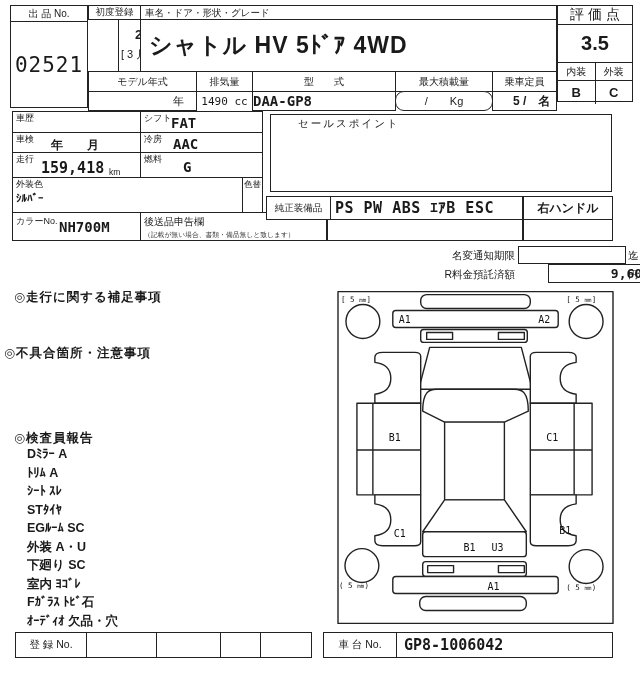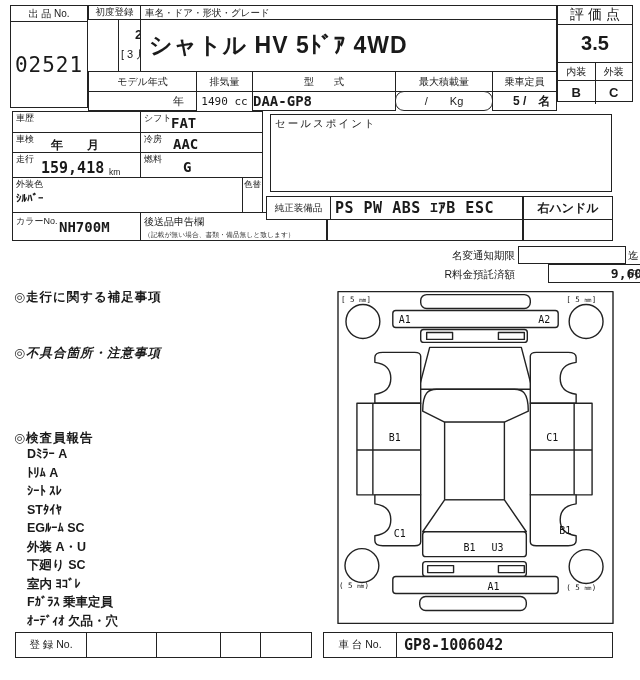--- a/index.html
+++ b/index.html
@@ -98,51 +98,51 @@
 
 <div class="b" style="left:12px;top:212px;width:129px;height:29px;">
   <span class="lbl abs" style="left:0;top:2px;">カラーNo.</span>
   <span class="abs mono" style="left:46px;top:6px;font-size:14px;font-weight:bold;">NH700M</span>
 </div>
 <div class="b" style="left:140px;top:212px;width:187px;height:29px;">
   <div style="font-size:10px;padding:2px 0 0 3px;">後送品申告欄</div>
   <div style="font-size:6.8px;padding:1px 0 0 3px;color:#333;">（記載が無い場合、書類・備品無しと致します）</div>
 </div>
 
-<div class="b" style="left:270px;top:114px;width:342px;height:78px;">
+<div class="b" style="left:270px;top:114px;width:342px;height:78px;padding-left:23px;">
   <div style="font-size:10.5px;padding:2px 0 0 4px;letter-spacing:2px;">セールスポイント</div>
 </div>
 <div class="b" style="left:266px;top:196px;width:257px;height:24px;">
   <div class="abs hd" style="left:0;top:0;width:64px;height:22px;border-right:1px solid #222;font-size:9.5px;">純正装備品</div>
   <div class="abs mono" style="left:68px;top:2px;font-size:15px;font-weight:bold;letter-spacing:0.5px;">PS PW ABS ｴｱB ESC</div>
 </div>
 <div class="b hd" style="left:523px;top:196px;width:90px;height:24px;font-size:12px;font-weight:bold;">右ハンドル</div>
 <div class="b" style="left:327px;top:219px;width:196px;height:22px;"></div>
 <div class="b" style="left:523px;top:219px;width:90px;height:22px;"></div>
 
 <div class="abs" style="left:420px;top:249px;width:95px;text-align:right;font-size:10.5px;">名変通知期限</div>
 <div class="b" style="left:518px;top:246px;width:108px;height:18px;text-align:right;font-size:12px;line-height:17px;padding-right:4px;"></div>
 <div class="abs" style="left:628px;top:249px;font-size:10.5px;">迄</div>
 
 <div class="abs" style="left:420px;top:268px;width:95px;text-align:right;font-size:10.5px;">R料金預託済額</div>
 <div class="b mono" style="left:518px;top:264px;width:108px;height:19px;text-align:right;font-size:13px;font-weight:bold;line-height:18px;padding-right:5px;margin-left:30px;">9,600</div>
 <div class="abs" style="left:628px;top:268px;font-size:10.5px;">円</div>
 
 <div class="abs note-title" style="left:14px;top:289px;">◎走行に関する補足事項</div>
-<div class="abs note-title" style="left:14px;top:345px;font-style:italic;">◎不具合箇所・注意事項</div>
+<div class="abs note-title" style="left:4px;top:345px;">◎不具合箇所・注意事項</div>
 <div class="abs note-title" style="left:14px;top:430px;">◎検査員報告</div>
 <div class="abs insp-list" style="left:27px;top:445px;">Dﾐﾗｰ A
 ﾄﾘﾑ A
 ｼｰﾄ ｽﾚ
 STﾀｲﾔ
 EGﾙｰﾑ SC
 外装 A・U
 下廻り SC
 室内 ﾖｺﾞﾚ
-Fｶﾞﾗｽ 乗車定員
+Fｶﾞﾗｽ ﾄﾋﾞ石
 ｵｰﾃﾞｨｵ 欠品・穴</div>
 
 <div class="abs" style="left:337px;top:290px;width:277px;height:335px;">
 <svg width="277" height="335" viewBox="0 0 278 335">
   <g fill="#fff" stroke="#222" stroke-width="1.4" stroke-linejoin="round">
     <rect x="1" y="1" width="276" height="333" fill="none"></rect>
 
     <circle cx="26" cy="31" r="17"></circle>
     <circle cx="250" cy="31" r="17"></circle>
     <circle cx="25" cy="276" r="17"></circle>

